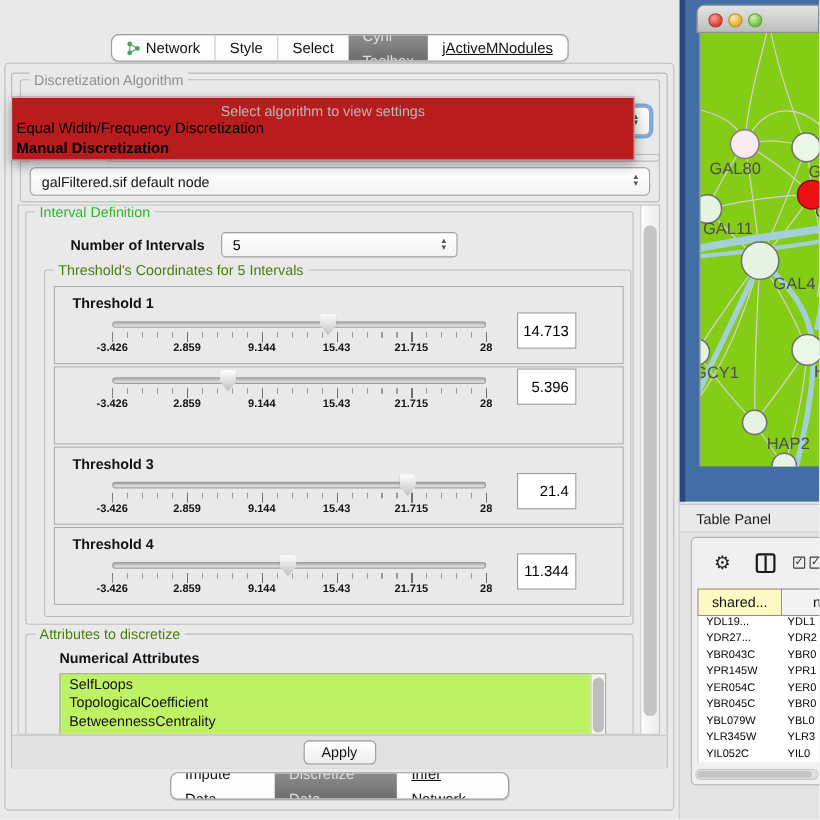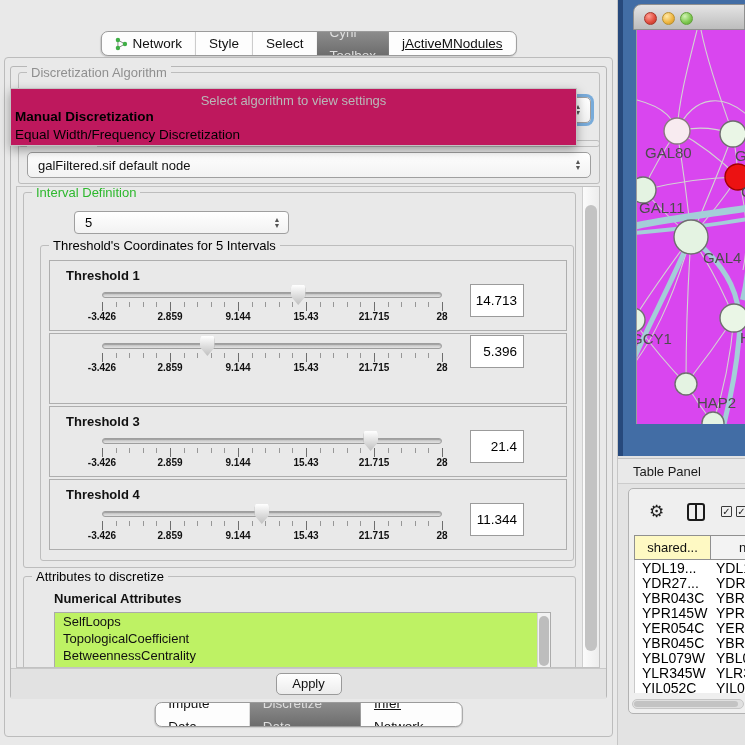--- a/index.html
+++ b/index.html
@@ -24,30 +24,30 @@
   .seg:first-child { border-left:none; }
   .seg.selected { background:linear-gradient(#8c8c8c,#6d6d6d); color:#dedede; border-left:none; }
   .seg.selected + .seg { border-left:none;text-decoration:underline; }
 
   
   .group { position:absolute; border:1px solid #bdbdbd; border-radius:3px; }
   .legend { position:absolute; top:-8px; left:8px; background:#e9e9e9; padding:0 4px; font-size:13px; white-space:nowrap; }
   .legend.gray { color:#8f8f8f; }
   .legend.black { color:#1a1a1a; }
   .legend.green { color:#2eb82e; }
-  .legend.blue  { color:#000000; }
+  .legend.blue  { color:#4d7c0f; }
 
   
   .combo { position:absolute; height:26px; background:linear-gradient(#ffffff,#f2f2f2); border:1px solid #9f9f9f; border-radius:5px; font-size:13px; color:#111; }
   .combo .val { position:absolute; left:10px; top:5px; white-space:nowrap; }
   .combo .stepper { position:absolute; right:6px; top:2px; width:12px; height:20px; display:flex; flex-direction:column; align-items:center; justify-content:center; color:#555; font-size:7px; line-height:6px; }
   .combo.focus { box-shadow:0 0 0 3px rgba(100,160,215,.85); }
 
   
-  #algo-popup { position:absolute; left:10px; top:88px; width:567px; height:58px; background:#be185d; border:1px solid #c2c2c2; box-shadow:0 4px 10px rgba(0,0,0,.35); z-index:20; }
+  #algo-popup { position:absolute; left:10px; top:88px; width:567px; height:58px; background:#b91c1c; border:1px solid #c2c2c2; box-shadow:0 4px 10px rgba(0,0,0,.35); z-index:20; }
   #algo-hint { text-align:center; margin-top:4px; font-size:13px; color:#b9b9b9; }
   .algo-opt { margin-left:4px; font-size:13.5px; color:#000; line-height:18px; white-space:nowrap; }
   .algo-opt.bold { font-weight:bold; }
 
   
   #scrollpane { position:absolute; left:16px; top:186px; width:584px; height:482px; border:1px solid #c2c2c2; overflow:hidden; }
   #vscroll { position:absolute; right:0; top:0; bottom:0; width:17px; background:linear-gradient(90deg,#fbfbfb,#ededed); border-left:1px solid #cfcfcf; }
   #vscroll .thumb { position:absolute; left:2px; width:12px; top:18px; height:446px; background:#c3c3c3; border-radius:7px; }
 
   #interval-group { position:relative; margin:5px 23px 0 6px; border:1px solid #bdbdbd; border-radius:3px; padding:18px 8px 6px 8px; }
@@ -82,21 +82,21 @@
   #apply-btn { position:absolute; left:50%; top:4px; transform:translateX(-50%); width:66px; height:22px; background:linear-gradient(#ffffff,#ececec); border:1px solid #9a9a9a; border-radius:5px; font-size:13px; color:#111; text-align:center; line-height:20px; }
 
   
   #blue-desk { position:absolute; left:618px; top:0; width:127px; height:456px; background:#426da5; border-left:5px solid #27497c; }
   #net-window { position:absolute; left:633px; top:4px; width:112px; height:421px; }
   #net-titlebar { position:absolute; left:0; top:0; width:100%; height:26px; background:linear-gradient(#e4e4e4,#bdbdbd); border:1px solid #8f8f8f; border-radius:8px 0 0 0; }
   .light { position:absolute; top:6.5px; width:13px; height:13px; border-radius:50%; }
   #light-red { left:10px; background:radial-gradient(circle at 35% 30%, #ff9f93, #e04b3c 60%, #b23327); border:1px solid #a6352a; }
   #light-yellow { left:28px; background:radial-gradient(circle at 35% 30%, #ffe9a8, #eeb43e 60%, #c2902c); border:1px solid #b8902f; }
   #light-green { left:46px; background:radial-gradient(circle at 35% 30%, #d2f3b5, #7cc84d 60%, #5ba336); border:1px solid #62a03c; }
-  #net-canvas { position:absolute; left:3px; top:26px; width:109px; height:394px; background:#d946ef; border-left:1px solid #9d9d9d; }
+  #net-canvas { position:absolute; left:3px; top:26px; width:109px; height:394px; background:#84cc16; border-left:1px solid #9d9d9d; }
   #net-svg { display:block; }
   .edge-gray { fill:none; stroke:#d3d3d3; stroke-width:1.1; }
   .edge-teal { fill:none; stroke:#a4ced8; }
   .net-label { font-size:15px; fill:#4d4d4d; }
 
   #table-panel-bar { position:absolute; left:618px; top:458px; width:127px; height:26px; background:#e9e9e9; border-top:1px solid #c2c2c2; border-bottom:1px solid #cccccc; }
   #table-panel-title { position:absolute; left:15px; top:5px; font-size:13px; color:#1a1a1a; white-space:nowrap; }
 
   #table-window { position:absolute; left:628px; top:488px; width:130px; height:226px; background:#efefef; border:1px solid #b2b2b2; border-radius:5px 0 0 5px; }
   #tbl-toolbar { position:absolute; left:0; top:0; width:100%; height:44px; }
@@ -105,21 +105,21 @@
   #split-icon::after { content:""; position:absolute; left:6px; top:0; width:2px; height:14px; background:#1a1a1a; }
   .chk { position:absolute; top:17px; width:11px; height:11px; border:1.5px solid #3a3a3a; border-radius:1px; font-size:10px; line-height:9px; text-align:center; color:#222; }
   #chk1 { left:92px; } #chk2 { left:107px; }
   #tbl { position:absolute; left:5px; top:46px; width:170px; }
   #tbl-header { display:flex; height:25px; }
   .hcell { border:1px solid #909090; font-size:13px; color:#111; text-align:center; line-height:23px; overflow:hidden; white-space:nowrap; }
   #hcell-0 { width:77px; background:#fef9c3; }
   #hcell-1 { width:90px; background:#f3f3f3; border-left:none; text-align:left; padding-left:28px; }
   #tbl-rows { background:#fff; height:133px; overflow:hidden; border-left:1px solid #c9c9c9; }
   .trow { display:flex; height:15px; }
-  .tcell { font-size:14px; color:#000; white-space:nowrap; overflow:hidden; }
+  .tcell { font-size:10px; color:#000; white-space:nowrap; overflow:hidden; }
   .tcell.c0 { width:77px; padding-left:7px; }
   .tcell.c1 { width:90px; padding-left:4px; }
   #hscroll { position:absolute; left:3px; top:210px; width:112px; height:10px; background:#e0e0e0; border:1px solid #c6c6c6; border-radius:5px; }
   #hscroll .thumb { position:absolute; left:1px; top:1px; width:104px; height:6px; background:#c3c3c3; border-radius:3px; }
 </style>
 </head>
 <body>
 
 <div id="stage">
 
@@ -156,36 +156,37 @@
 
     <div class="group" style="left:18px; top:72px; width:582px; height:75px;">
       <span class="legend gray">Discretization Algorithm</span>
       <div class="combo focus" style="left:8px; right:8px; top:24px;">
         <span class="stepper">▲<br>▼</span>
       </div>
     </div>
 
     <div id="algo-popup">
       <div id="algo-hint">Select algorithm to view settings</div>
+      <div class="algo-opt">Equal Width/Frequency Discretization</div>
       <div class="algo-opt bold">Manual Discretization</div>
-      <div class="algo-opt">Equal Width/Frequency Discretization</div>
     </div>
 
     <div class="group" style="left:18px; top:140px; width:582px; height:44px;">
       <span class="legend black">Table Data</span>
       <div class="combo" style="left:8px; right:8px; top:11px;">
         <span class="val">galFiltered.sif default node</span>
         <span class="stepper">▲<br>▼</span>
       </div>
     </div>
 
     <div id="scrollpane">
       <div id="interval-group">
         <span class="legend green">Interval Definition</span>
         <div id="num-row">
+          <span id="num-label">Number of Intervals</span>
           <div id="num-combo">
             <span class="val">5</span>
             <span class="stepper">▲<br>▼</span>
           </div>
         </div>
         <div id="thr-group">
           <span class="legend blue">Threshold's Coordinates for 5 Intervals</span>
           <div id="thr-rows">
   <div class="th-row">
     <div class="th-title">Threshold 1</div>

